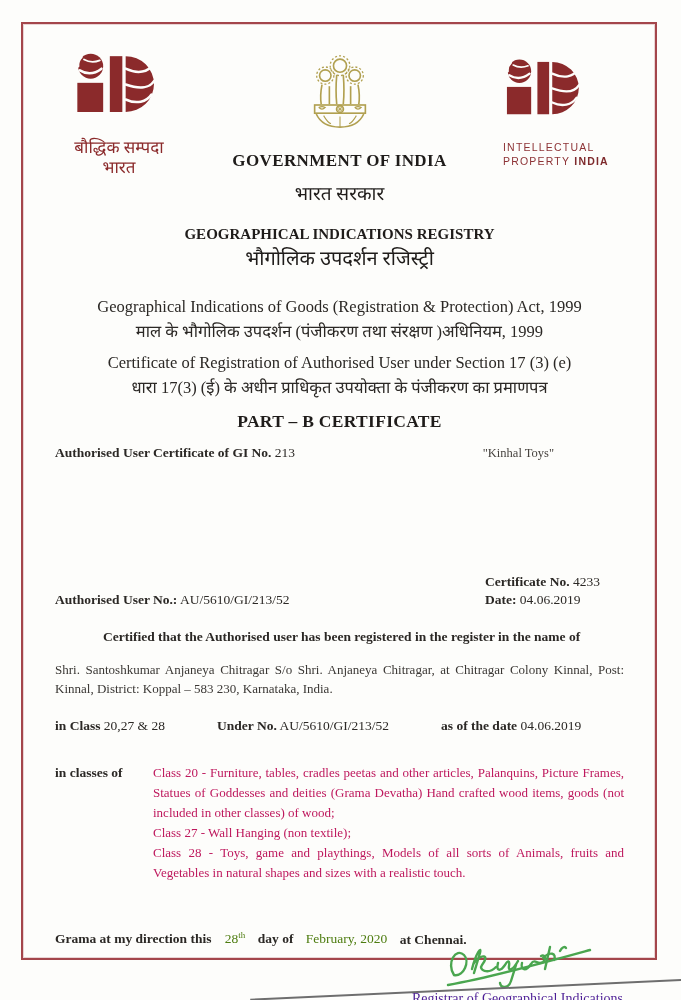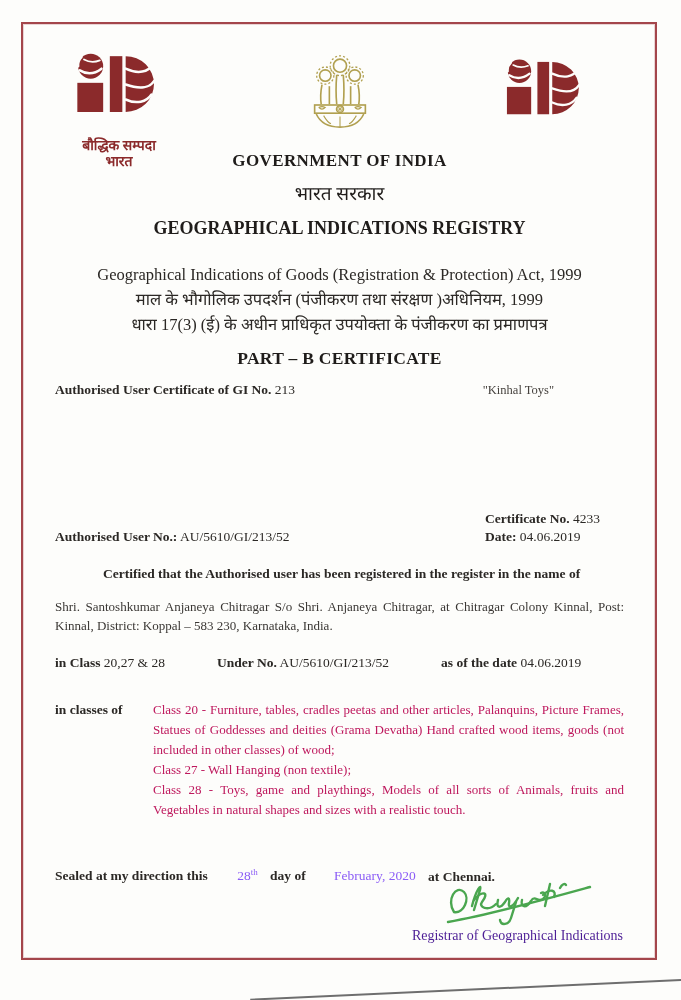--- a/index.html
+++ b/index.html
@@ -14,31 +14,31 @@
     border:2px solid #a4464b;
     box-shadow: inset 0 0 0 1px rgba(164,70,75,.22);
     padding:28px 31px 0 32px;
   }
   .b { font-weight:bold; }
   .hi { font-family:"Liberation Serif","DejaVu Sans",serif; }
 
   
   .logo-left { position:absolute; left:33px; top:28px; width:126px; text-align:center; }
   .logo-right{ position:absolute; right:14px; top:34px; width:138px; text-align:left; }
-  .logo-caption-hi { margin-top:2px; color:#8b2a2b; font-weight:bold; font-size:14px; line-height:1.15; }
+  .logo-caption-hi { margin-top:2px; color:#8b2a2b; font-weight:normal; font-size:17px; line-height:1.15; }
   .logo-caption-en { margin-top:3px; color:#8d3336; font-family:"Liberation Sans",sans-serif;
                      font-size:10.5px; letter-spacing:1.2px; line-height:1.35; }
   .logo-caption-en .b { color:#7e2a2c; }
 
   
   .center-head { text-align:center; }
   .emblem-caption { color:#b1a050; font-size:10px; margin-top:-2px; letter-spacing:1px; }
   .h-gov     { font-size:17px;  font-weight:bold; letter-spacing:.4px; margin-top:7px; color:#1f1c1a; }
   .h-gov-hi  { font-size:19px;  margin-top:9px; color:#1f1c1a; }
-  .h-reg     { font-size:18px; font-weight:bold; margin-top:12px; color:#1f1c1a; }
+  .h-reg     { font-size:15px; font-weight:bold; margin-top:20px; color:#1f1c1a; }
   .h-reg-hi  { font-size:20px;  margin-top:1px; color:#1f1c1a; }
   .h-act     { font-size:16.5px; margin-top:26px; }
   .h-act-hi  { font-size:16.5px; margin-top:2px; }
   .h-cert    { font-size:16.5px; margin-top:11px; }
   .h-cert-hi { font-size:16.5px; margin-top:2px; }
   .h-part    { font-size:17.5px; font-weight:bold; margin-top:13px; letter-spacing:.3px; color:#1f1c1a; }
 
   
   .gi-row { display:flex; align-items:baseline; margin-top:13px; font-size:13.5px; }
   .gi-name { margin-left:auto; margin-right:70px; font-size:12.5px; color:#46423e; }
@@ -51,21 +51,21 @@
   .name-para { font-size:13px; line-height:1.45; margin-top:16px; text-align:justify; color:#3a3734; }
 
   .class-row { display:grid; grid-template-columns:162px 224px auto; margin-top:19px; font-size:13.5px; }
 
   .respect-row { display:flex; margin-top:29px; font-size:13px; line-height:1.55; }
   .respect-label { width:98px; flex-shrink:0; font-weight:bold; font-size:13.5px; }
   .respect-body { flex:1; color:#be185d; }
   .respect-body p { margin:0; text-align:justify; }
 
   .sealed-row { margin-top:46px; font-size:13.5px; }
-  .sealed-row .v { color:#8b5cf6;margin-left:16px; }
+  .sealed-row .v { color:#4d7c0f; }
   .sp1 { margin-right:10px; } .sp2 { margin-right:9px; }
   sup { font-size:9px; }
 
   .sign-block { position:relative; height:64px; margin-top:0; }
   .signature-svg { position:absolute; right:26px; top:-14px; }
   .registrar { position:absolute; right:1px; bottom:4px; font-weight:normal; font-size:14px; color:#4c1d95; }
 
   .scan-edge {
     position:absolute; left:250px; bottom:10px; width:470px; height:2px;
     background:#6e6e6e; transform:rotate(-2.6deg);
@@ -110,20 +110,24 @@
         </g>
         <g stroke="#fdfdfb" fill="none" stroke-width="3" stroke-linecap="round">
           <path d="M10,6 a15,14 0 0 0 -4,11"></path>
           <path d="M8,22 Q21,30 34,20"></path>
           <path d="M13,9 Q22,14 32,10" stroke-width="2.2"></path>
           <path d="M63,20 C78,27 90,24 96,15"></path>
           <path d="M63,39 C80,45 92,43 97,35"></path>
           <path d="M63,57 C76,63 88,60 94,51"></path>
         </g>
       </svg>
+      <div class="logo-caption-en">
+        <div>INTELLECTUAL</div>
+        <div><span>PROPERTY</span>&nbsp;<span class="b">INDIA</span></div>
+      </div>
     </div>
 
     <div class="center-head">
       <svg width="72" height="88" viewBox="0 0 88 104">
         <g stroke="#b1a050" fill="none" stroke-width="2">
           <circle cx="44" cy="15" r="8"></circle>
           <circle cx="44" cy="15" r="12" stroke-dasharray="2.5 2.5" stroke-width="1.6"></circle>
           <circle cx="26" cy="27" r="7"></circle>
           <circle cx="26" cy="27" r="10.5" stroke-dasharray="2.5 2.5" stroke-width="1.6"></circle>
           <circle cx="62" cy="27" r="7"></circle>
@@ -140,22 +144,24 @@
           <path d="M18,66 q4,-2 8,0 q-4,4 -8,0" stroke-width="1.4"></path>
           <path d="M62,66 q4,-2 8,0 q-4,4 -8,0" stroke-width="1.4"></path>
           <path d="M15,74 C20,85 30,90 44,90 C58,90 68,85 73,74"></path>
           <path d="M24,76 C28,83 30,85 33,86 M64,76 C60,83 58,85 55,86 M44,77 V90" stroke-width="1.3"></path>
         </g>
       </svg>
 
       <div class="h-gov">GOVERNMENT OF INDIA</div>
       <div class="h-gov-hi hi">भारत सरकार</div>
       <div class="h-reg">GEOGRAPHICAL INDICATIONS REGISTRY</div>
+      <div class="h-reg-hi hi">भौगोलिक उपदर्शन रजिस्ट्री</div>
       <div class="h-act">Geographical Indications of Goods (Registration &amp; Protection) Act, 1999</div>
       <div class="h-act-hi hi">माल के भौगोलिक उपदर्शन (पंजीकरण तथा संरक्षण )अधिनियम, 1999</div>
+      <div class="h-cert">Certificate of Registration of Authorised User under Section 17 (3) (e)</div>
       <div class="h-cert-hi hi">धारा 17(3) (ई) के अधीन प्राधिकृत उपयोक्ता के पंजीकरण का प्रमाणपत्र</div>
       <div class="h-part">PART – B CERTIFICATE</div>
     </div>
 
     <div class="gi-row">
       <div>
         <span class="b">Authorised User Certificate of GI No.</span>
         <span>213</span>
       </div>
       <div class="gi-name">"Kinhal Toys"</div>
@@ -200,21 +206,21 @@
     <div class="respect-row">
       <div class="respect-label">in classes of</div>
       <div class="respect-body">
         <p>Class 20 - Furniture, tables, cradles peetas and other articles, Palanquins, Picture Frames, Statues of Goddesses and deities (Grama Devatha) Hand crafted wood items, goods (not included in other classes) of wood;</p>
         <p>Class 27 - Wall Hanging (non textile);</p>
         <p>Class 28 - Toys, game and playthings, Models of all sorts of Animals, fruits and Vegetables in natural shapes and sizes with a realistic touch.</p>
       </div>
     </div>
 
     <div class="sealed-row">
-      <span class="b sp1">Sealed at my direction this</span>
+      <span class="b sp1">Grama at my direction this</span>
       <span class="v sp2"><span>28</span><sup>th</sup></span>
       <span class="b sp2">day of</span>
       <span class="v sp2">February, 2020</span>
       <span class="b">at Chennai.</span>
     </div>
 
     <div class="sign-block">
       <svg class="signature-svg" width="160" height="62" viewBox="0 0 160 62">
         <g stroke="#4aa64f" fill="none" stroke-width="2.4" stroke-linecap="round" stroke-linejoin="round">
           <path d="M16,42 C8,30 18,14 26,22 C32,28 26,44 16,42"></path>

